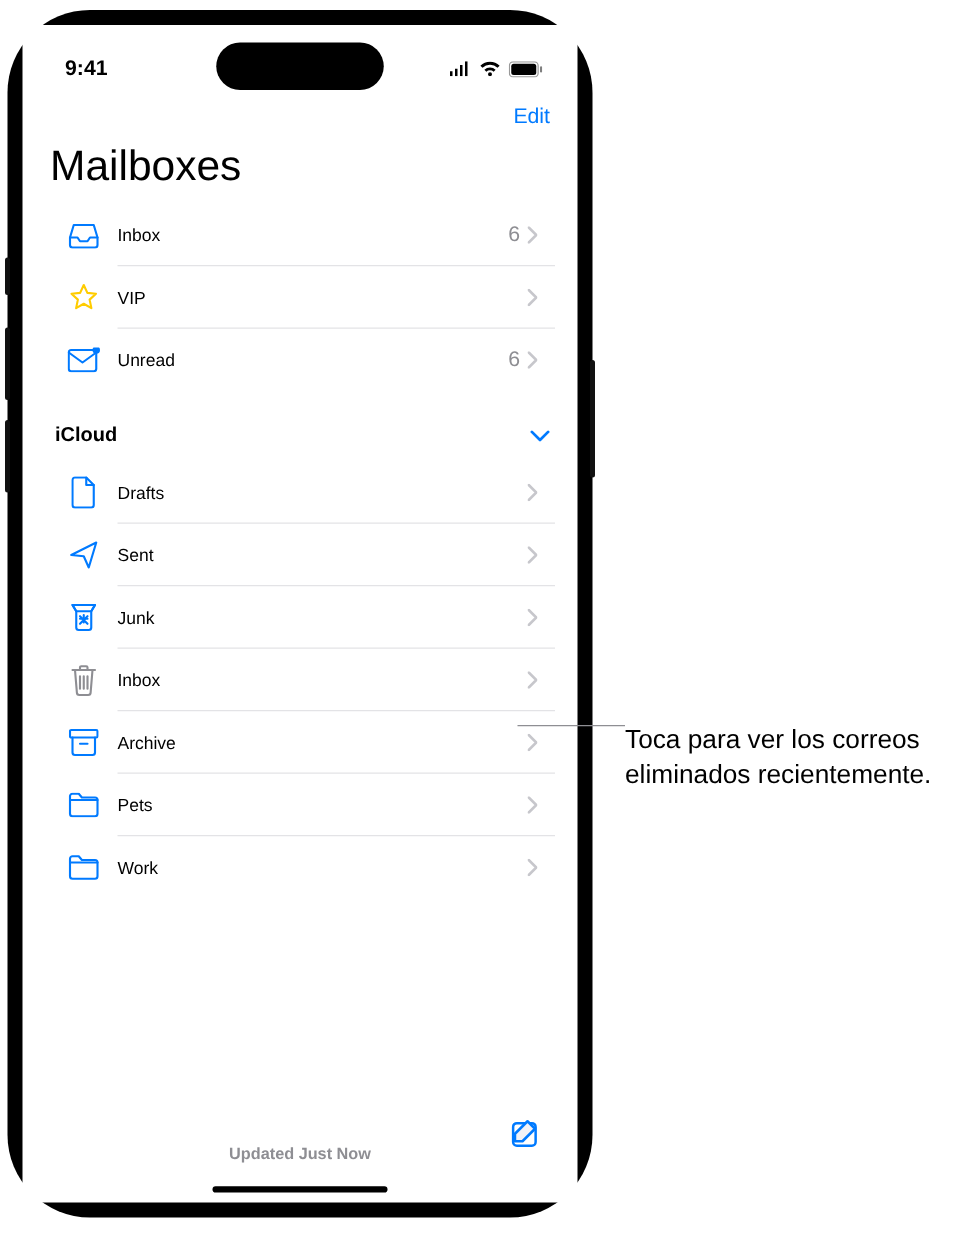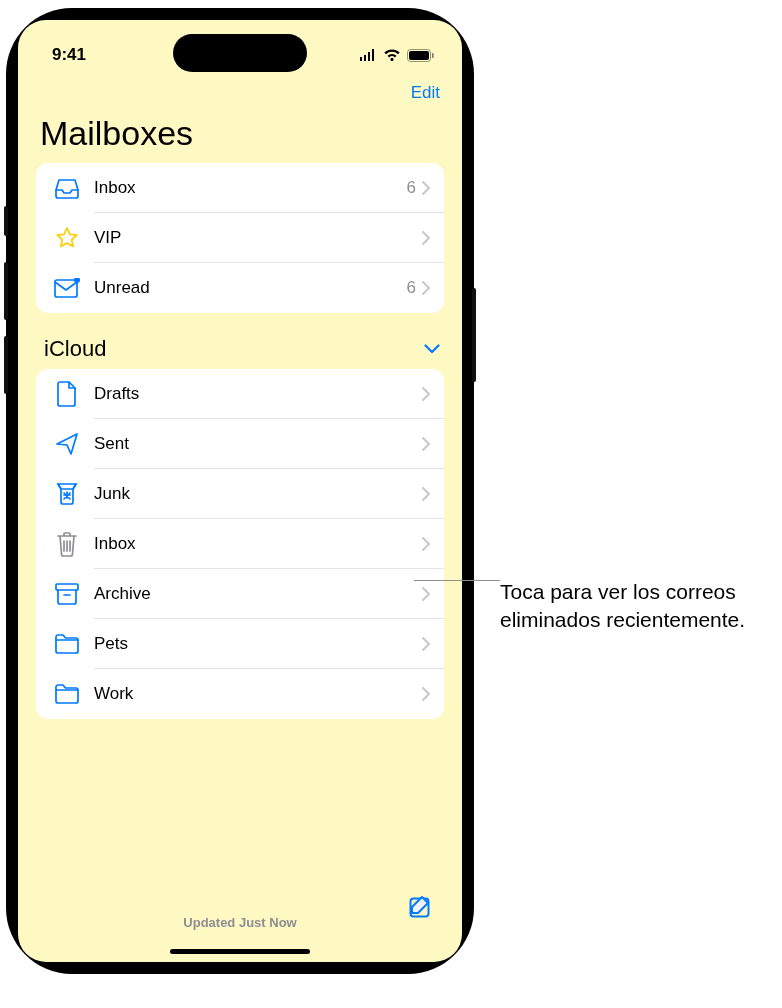--- a/index.html
+++ b/index.html
@@ -1,33 +1,33 @@
 <!DOCTYPE html>
 <html><head>
   <meta charset="utf-8">
   <style>
     * {box-sizing:border-box;margin:0;padding:0;-webkit-font-smoothing:antialiased}
     body{font-family:-apple-system,'SF Pro Text','Helvetica Neue',Arial,sans-serif;background:#fff;width:782px;height:1008px;position:relative}
     .phone{position:absolute;left:6px;top:8px;width:468px;height:966px;background:#000;border-radius:66px;padding:12px}
-    .bezel{width:100%;height:100%;background:#fef9c3;border-radius:28px;overflow:hidden;position:relative}
+    .bezel{width:100%;height:100%;background:#ffffff;border-radius:8px;overflow:hidden;position:relative}
     .island{position:absolute;top:14px;left:50%;transform:translateX(-50%);width:134px;height:38px;background:#000;border-radius:22px;z-index:20}
     .status{display:flex;justify-content:space-between;align-items:center;padding:20px 28px 0 34px;height:50px;font-size:17px;font-weight:600}
     .status .icons{display:flex;align-items:center;gap:6px}
     .nav{display:flex;justify-content:flex-end;padding:4px 22px 0 22px;height:42px;align-items:center}
     .nav-edit{color:#007aff;font-size:17px;font-weight:400}
     .title{font-size:34px;font-weight:400;padding:2px 22px 10px}
     .group{margin:0 18px 22px;background:#fff;border-radius:12px;overflow:hidden}
     .row{display:flex;align-items:center;height:50px;padding:0 14px 0 16px;position:relative}
     .row .ico{width:30px;height:30px;display:flex;align-items:center;justify-content:center;flex-shrink:0;margin-right:12px}
-    .row .label{flex:1;font-size:17px;color:#000}
+    .row .label{flex:1;font-size:14px;color:#000}
     .row .count{color:#8e8e93;font-size:17px;margin-right:6px}
     .row .chev{color:#c7c7cc}
     .sep{position:absolute;bottom:0;left:58px;right:0;height:1px;background:#e3e3e6}
     .section-head{display:flex;justify-content:space-between;align-items:center;margin:0 22px 6px 26px;height:28px}
-    .section-head .lbl{font-size:22px;font-weight:400}
+    .section-head .lbl{font-size:16px;font-weight:700}
     .section-head .caret{color:#007aff}
     .footer{position:absolute;bottom:0;left:0;right:0;height:80px;display:flex;align-items:center;justify-content:center}
     .footer .status-text{font-size:13px;color:#8e8e93;font-weight:700}
     .compose{position:absolute;right:28px;top:12px;color:#007aff}
     .home{position:absolute;bottom:8px;left:50%;transform:translateX(-50%);width:140px;height:5px;background:#000;border-radius:3px}
     .side-btn{position:absolute;background:#111;border-radius:2px}
     .btn-r{right:-2px;top:280px;width:4px;height:94px}
     .btn-l1{left:-2px;top:198px;width:4px;height:30px}
     .btn-l2{left:-2px;top:254px;width:4px;height:58px}
     .btn-l3{left:-2px;top:328px;width:4px;height:58px}

